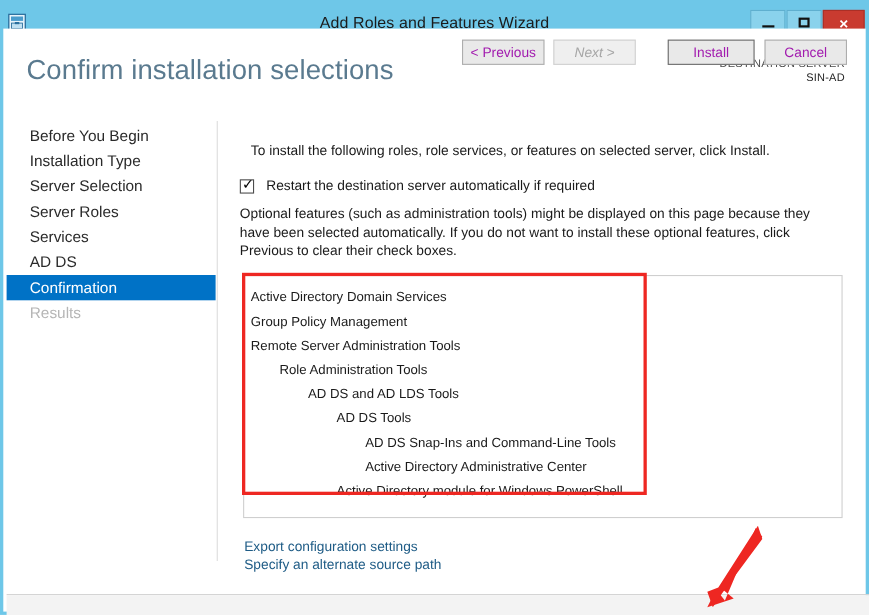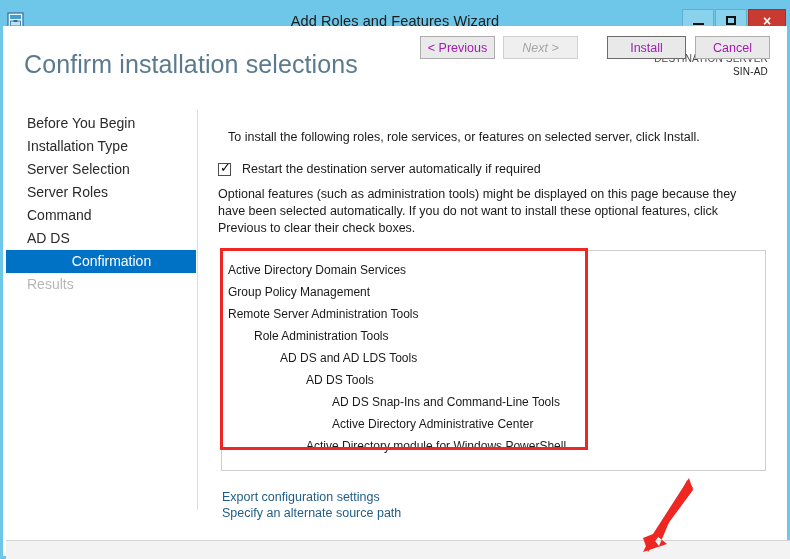--- a/index.html
+++ b/index.html
@@ -141,21 +141,20 @@
     color: #2a2a2a;
     cursor: pointer;
     box-sizing: border-box;
     width: 190px;
     margin-left: 3px;
     white-space: nowrap;
   }
   .nav-item.selected {
     background: #0072c6;
     color: #ffffff;
-    text-align: center;
   }
   .nav-item.disabled {
     color: #b6b6b6;
     cursor: default;
   }
 
   .v-divider {
     position: absolute;
     left: 194px;
     top: 84px;
@@ -368,21 +367,21 @@
     <div class="dest-server">
       <div>DESTINATION SERVER</div>
       <div class="name">SIN-AD</div>
     </div>
 
     <div class="sidebar" id="sidebar">
         <div class="nav-item"><span>Before You Begin</span></div>
         <div class="nav-item"><span>Installation Type</span></div>
         <div class="nav-item"><span>Server Selection</span></div>
         <div class="nav-item"><span>Server Roles</span></div>
-        <div class="nav-item"><span>Command</span></div>
+        <div class="nav-item"><span>Services</span></div>
         <div class="nav-item"><span>AD DS</span></div>
         <div class="nav-item selected"><span>Confirmation</span></div>
         <div class="nav-item disabled"><span>Results</span></div>
       </div>
     <div class="v-divider"></div>
 
     <div class="main">
       <div class="intro-line">To install the following roles, role services, or features on selected server, click Install.</div>
 
       <div class="restart-row">

